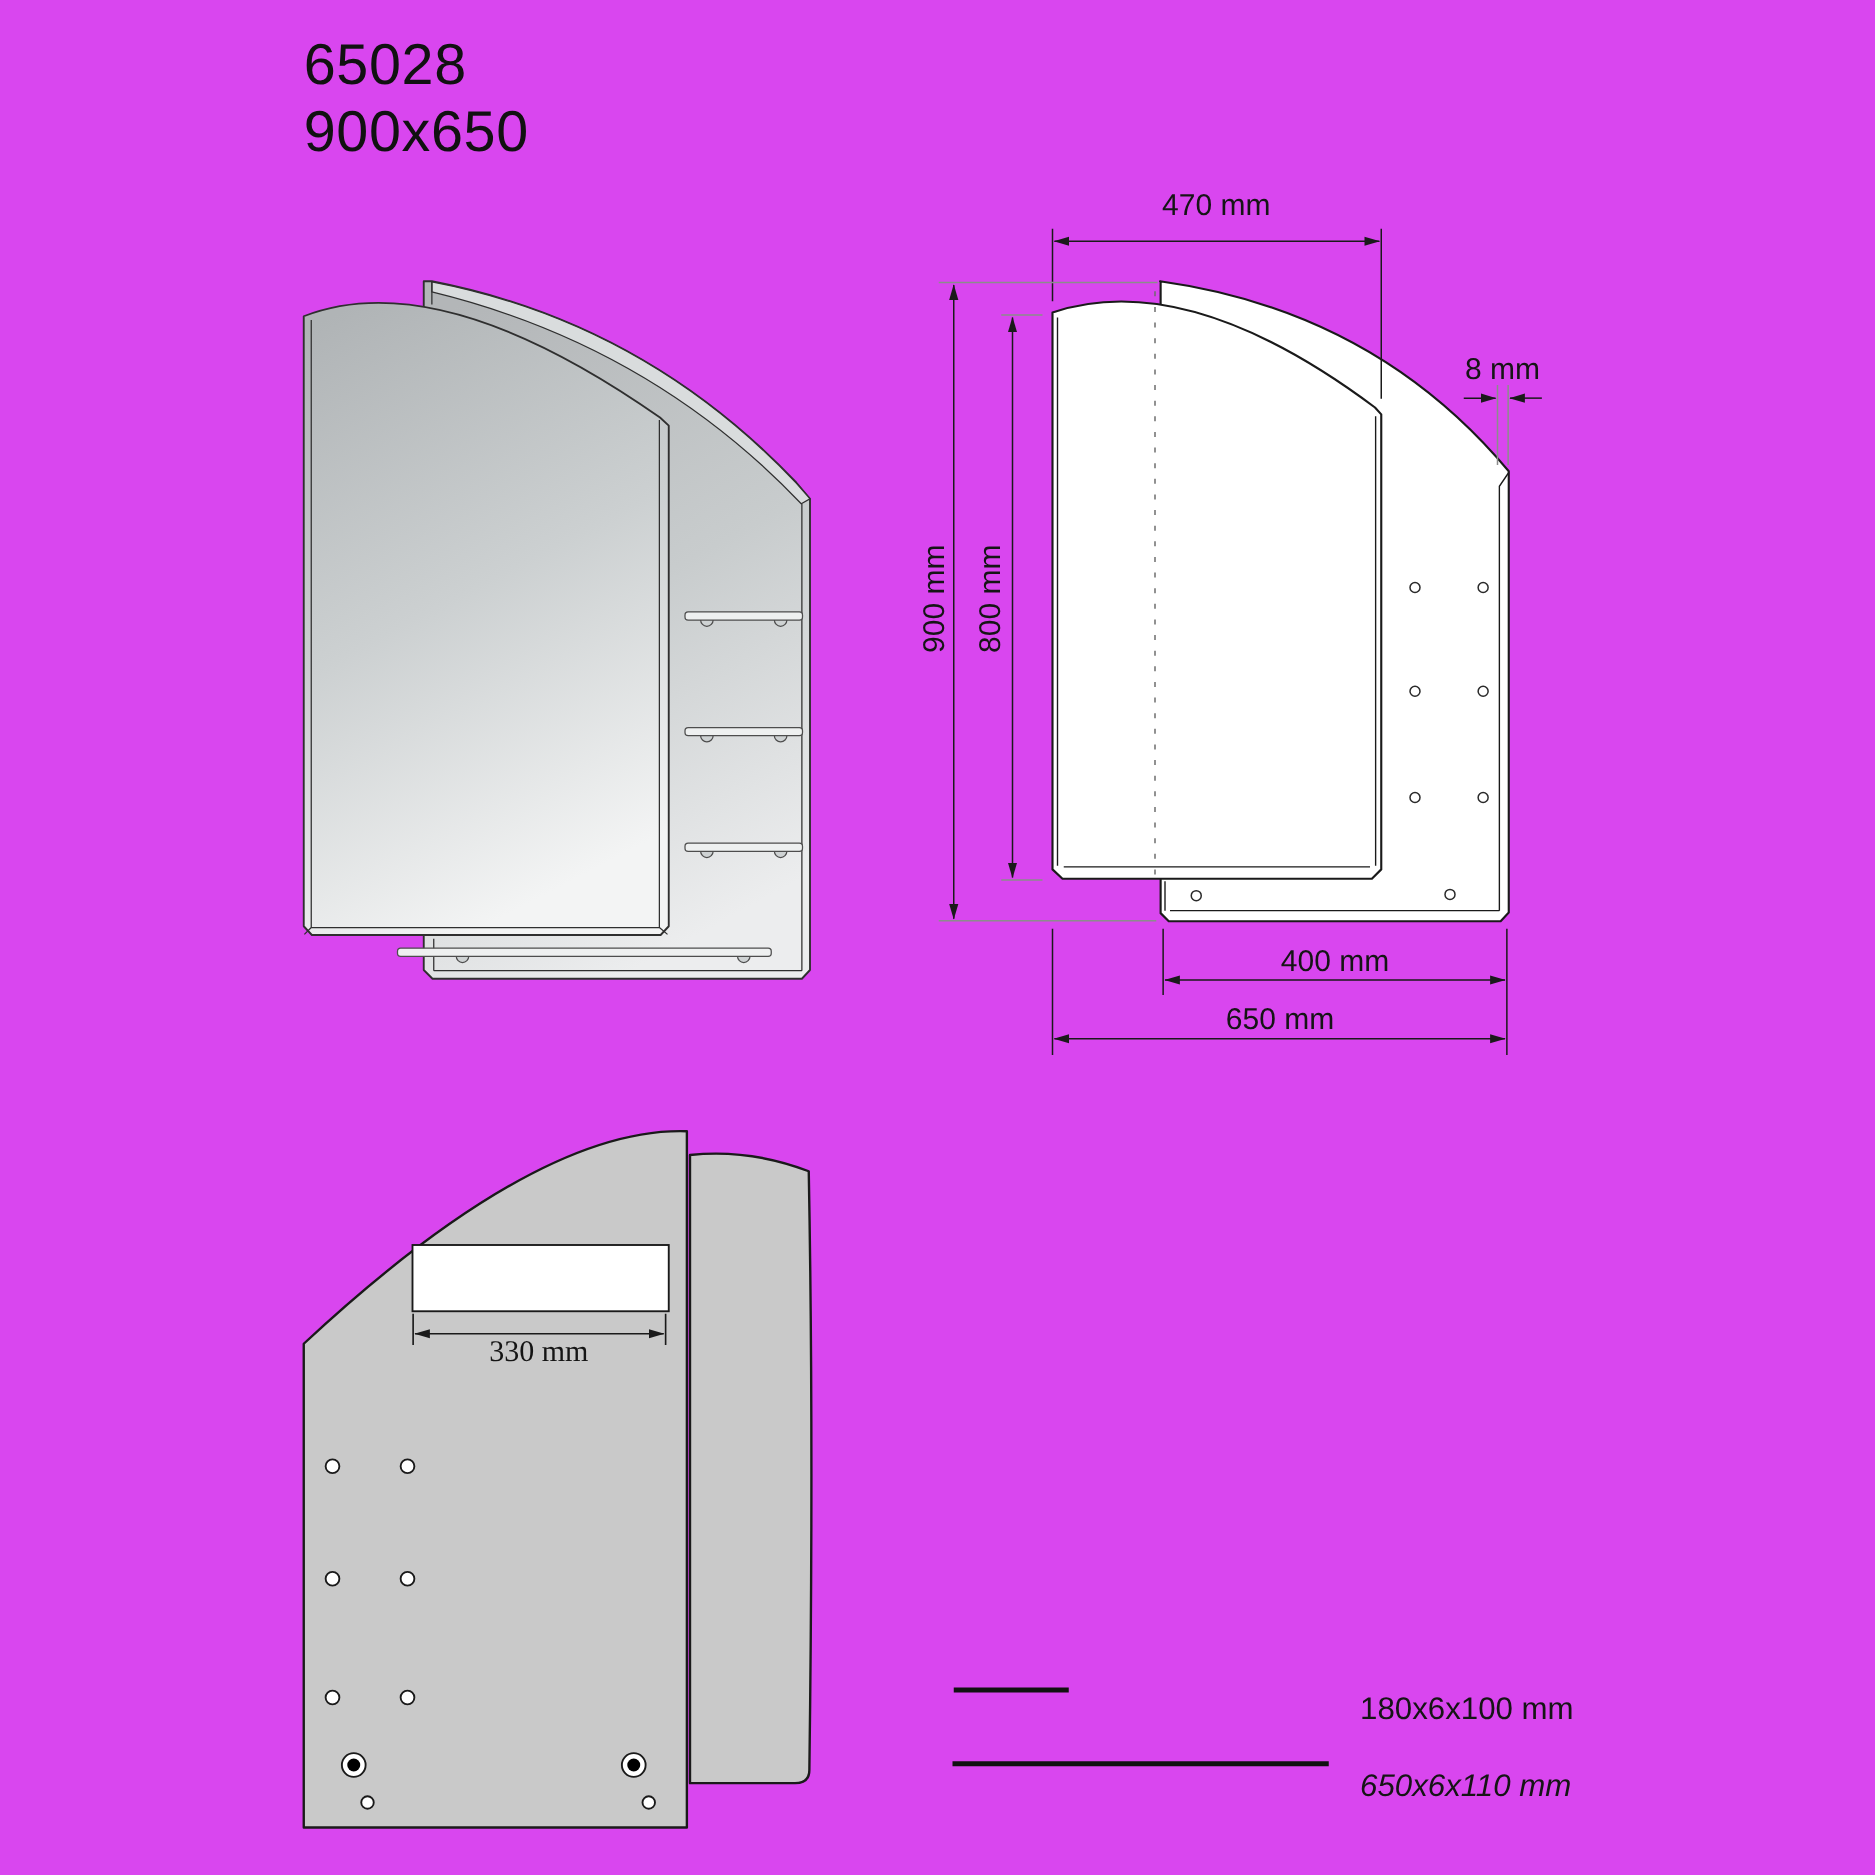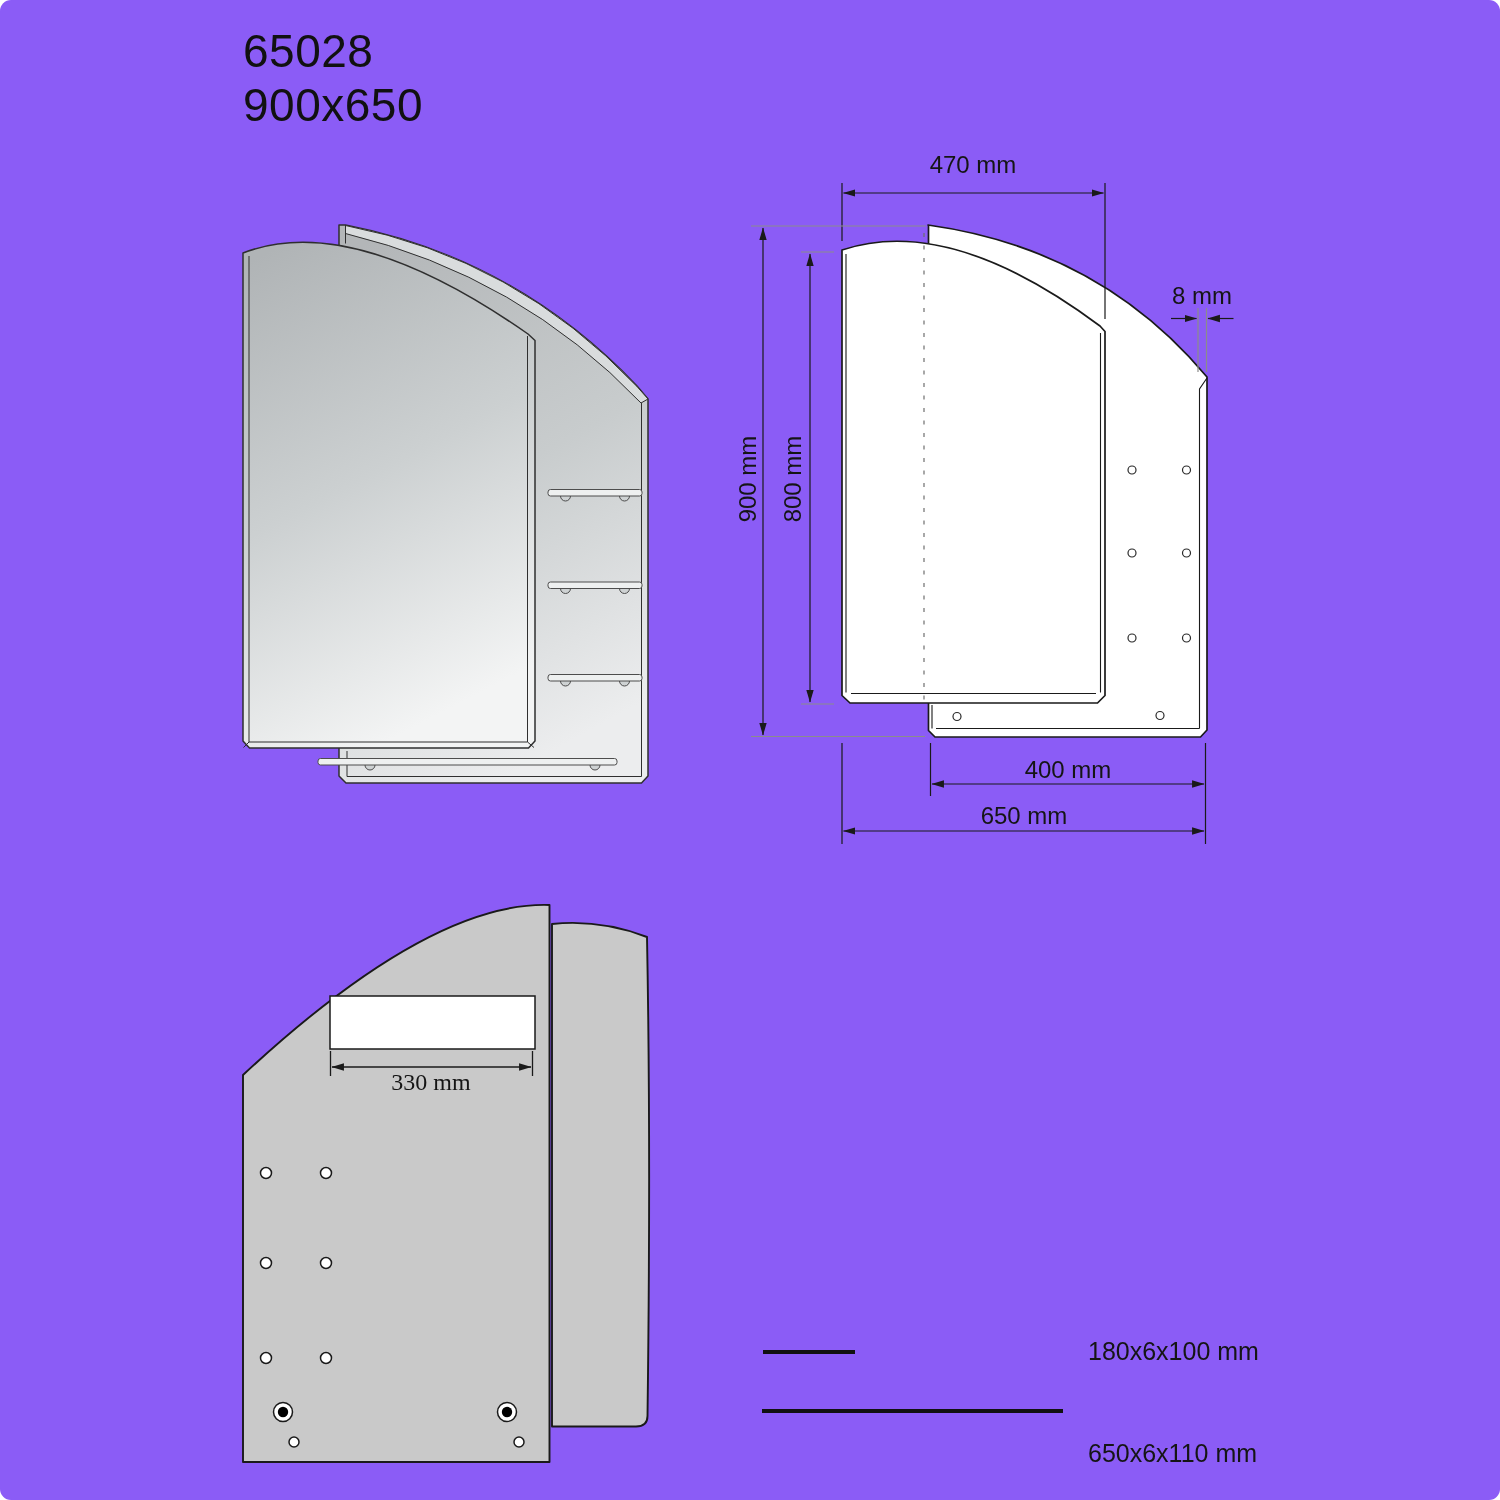--- a/index.html
+++ b/index.html
@@ -1,25 +1,25 @@
 <!DOCTYPE html>
 <html><head>
 <meta charset="utf-8">
 <style>
   html,body{margin:0;padding:0;background:#fff;}
-  .page{position:relative;width:1500px;height:1500px;background:#8b5cf6;overflow:hidden;
-        font-family:"Liberation Sans",sans-serif;border-radius:11px;}
+  .page{position:relative;width:1500px;height:1500px;background:#d946ef;overflow:hidden;
+        font-family:"Liberation Sans",sans-serif;}
   svg{position:absolute;left:0;top:0;}
   .title{position:absolute;left:243px;top:24px;font-size:46px;line-height:54px;color:#111;
          letter-spacing:.5px;white-space:nowrap;}
   .lbl{position:absolute;font-size:24px;line-height:26px;color:#151515;text-align:center;
        white-space:nowrap;width:140px;}
   .lbl.rot{transform:rotate(-90deg);}
   .legend-lbl{position:absolute;font-size:25px;line-height:27px;color:#151515;
-              white-space:nowrap;text-align:left;}
+              white-space:nowrap;text-align:left;margin-top:16px;}
 </style>
 </head>
 <body>
 
 <div class="page">
 
   <div class="title">
     <div>65028</div>
     <div>900x650</div>
   </div>
@@ -146,15 +146,15 @@
   <div class="lbl" style="left:903px;top:152px;">470 mm</div>
   <div class="lbl" style="left:1132px;top:283px;">8 mm</div>
   <div class="lbl rot" style="left:678px;top:466px;">900 mm</div>
   <div class="lbl rot" style="left:723px;top:466px;">800 mm</div>
   <div class="lbl" style="left:998px;top:757px;">400 mm</div>
   <div class="lbl" style="left:954px;top:803px;">650 mm</div>
 
   <div class="lbl" style="left:361px;top:1069px;font-family:Liberation Serif, serif;">330 mm</div>
 
   <div class="legend-lbl" style="left:1088px;top:1338px;">180x6x100 mm</div>
-  <div class="legend-lbl" style="left:1088px;top:1440px;">650x6x110 mm</div>
+  <div class="legend-lbl" style="left:1088px;top:1400px;font-style:italic;">650x6x110 mm</div>
 
 </div>
 
 </body></html>

